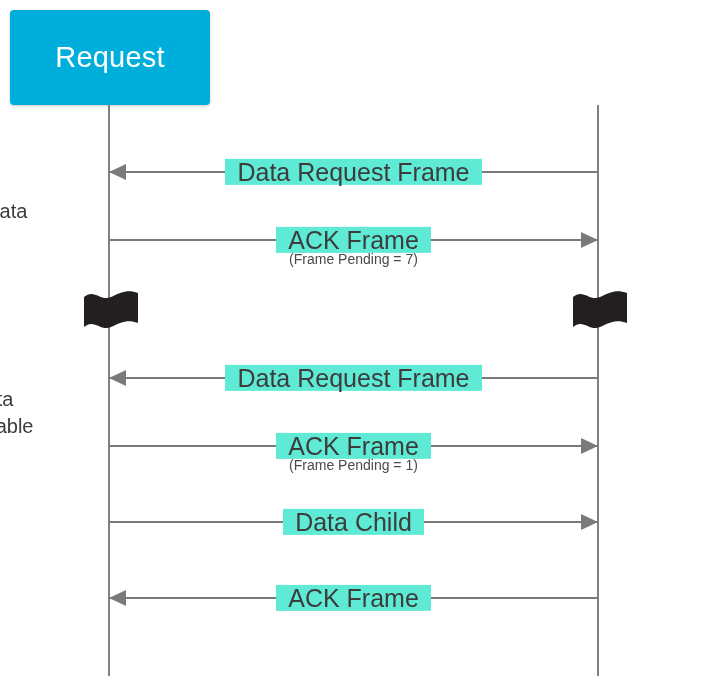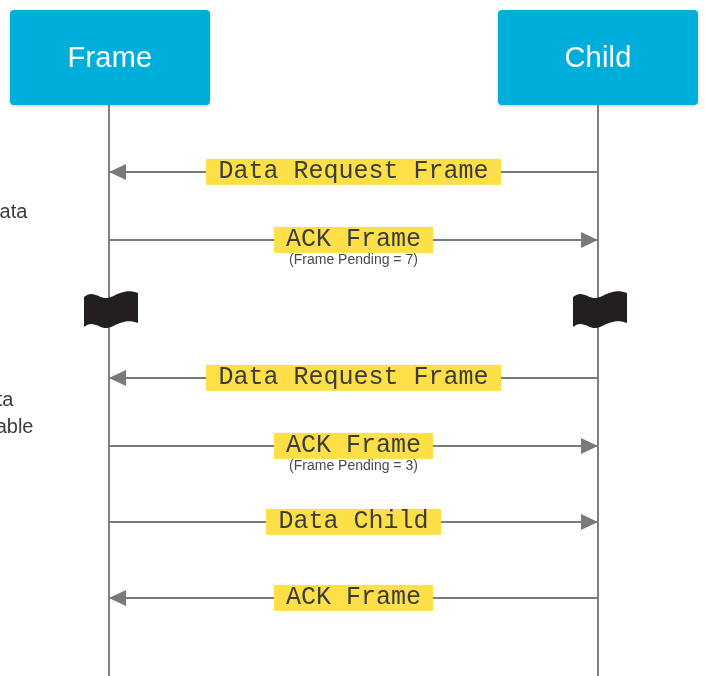--- a/index.html
+++ b/index.html
@@ -92,28 +92,27 @@
     left: 0;
     width: 100%;
     top: 0;
     display: flex;
     justify-content: center;
     pointer-events: none;
   }
   .msg-text {
     position: relative;
     transform: translateY(-50%);
-    background: #fde047;
+    background: #5eead4;
     padding: 0 12px;
     color: #3c3c3c;
     font-size: 25px;
     line-height: 1.05;
     white-space: nowrap;
     text-align: center;
-    font-family: Liberation Mono, monospace;
   }
   .msg-sub {
     position: absolute;
     left: 0;
     width: 100%;
     top: 12px;
     text-align: center;
     color: #4a4a4a;
     font-size: 14px;
     line-height: 1;
@@ -139,24 +138,21 @@
     height: 40px;
   }
   .break-flag svg { display: block; width: 100%; height: 100%; }
 </style>
 </head>
 <body>
 
 <div id="diagram">
 
   <div class="actor-box" id="actor-parent">
-    <span class="actor-label">Frame</span>
-  </div>
-  <div class="actor-box" id="actor-child">
-    <span class="actor-label">Child</span>
+    <span class="actor-label">Request</span>
   </div>
 
   <div class="lifeline" id="lifeline-parent"></div>
   <div class="lifeline" id="lifeline-child"></div>
 
   <div class="side-note" style="top:198px;">no data</div>
   <div class="side-note" style="top:386px;">data
 available</div>
 
   <div class="message" style="top:172px;">
@@ -194,21 +190,21 @@
       <div class="msg-text">Data Request Frame</div>
     </div>
   </div>
 
   <div class="message" style="top:446px;">
     <div class="msg-line"></div>
     <div class="arrowhead right"></div>
     <div class="msg-text-wrap">
       <div class="msg-text">ACK Frame</div>
     </div>
-    <div class="msg-sub">(Frame Pending = 3)</div>
+    <div class="msg-sub">(Frame Pending = 1)</div>
   </div>
 
   <div class="message" style="top:522px;">
     <div class="msg-line"></div>
     <div class="arrowhead right"></div>
     <div class="msg-text-wrap">
       <div class="msg-text">Data Child</div>
     </div>
   </div>
 

